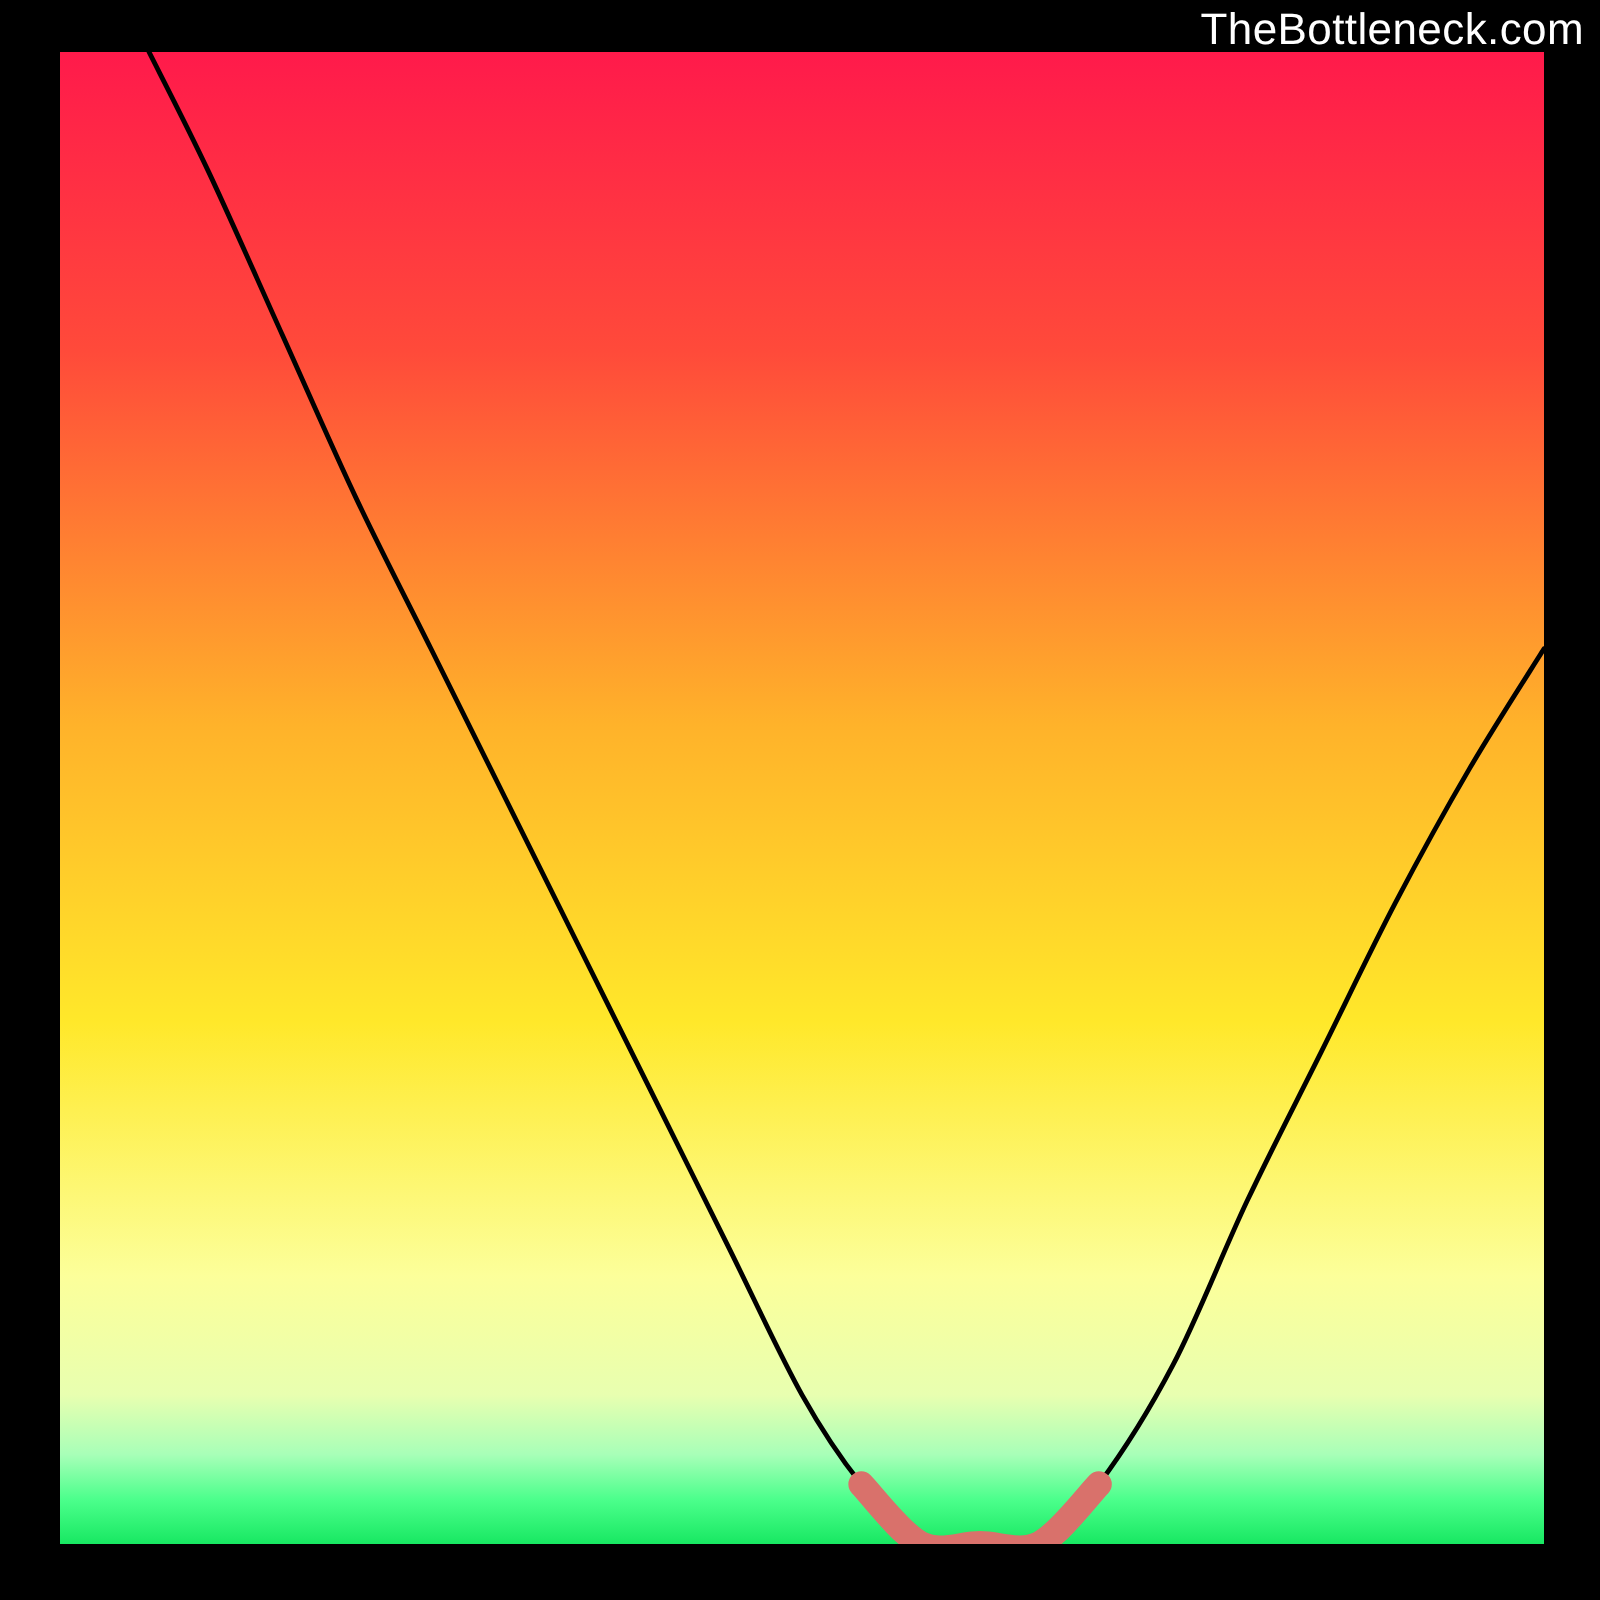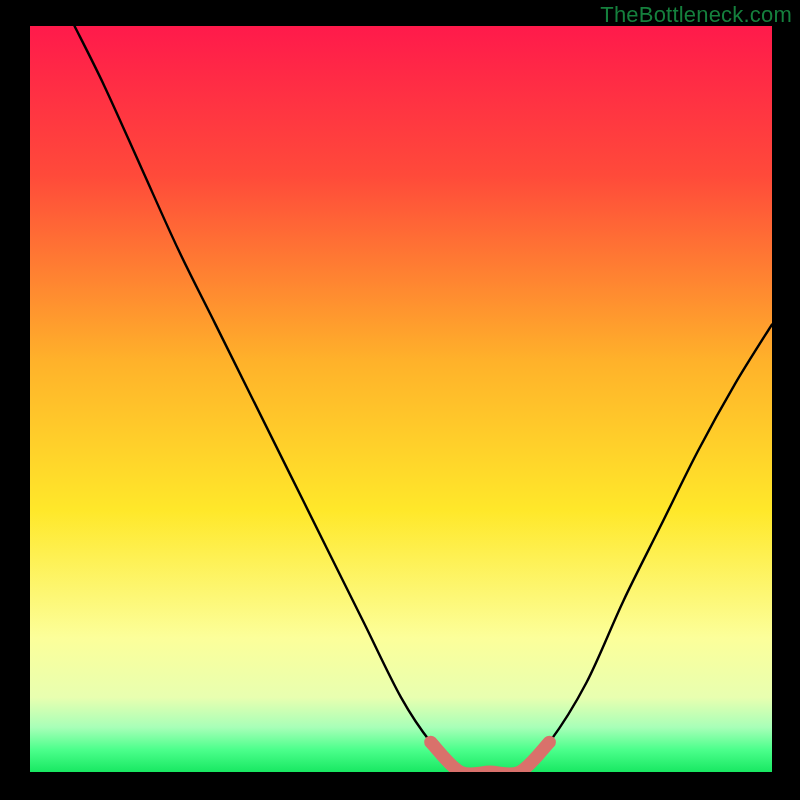--- a/index.html
+++ b/index.html
@@ -17,21 +17,21 @@
   }
   svg {
     display: block;
   }
   .watermark {
     position: absolute;
     top: 2px;
     right: 8px;
     font-family: Arial, Helvetica, sans-serif;
     font-size: 22px;
-    color: #15803d;
+    color: #ffffff;
     font-weight: 500;
     letter-spacing: 0.2px;
   }
 </style>
 </head>
 <body>
 
 <div class="chart-wrap">
   <svg width="800" height="800" viewBox="0 0 800 800">
     <defs>

